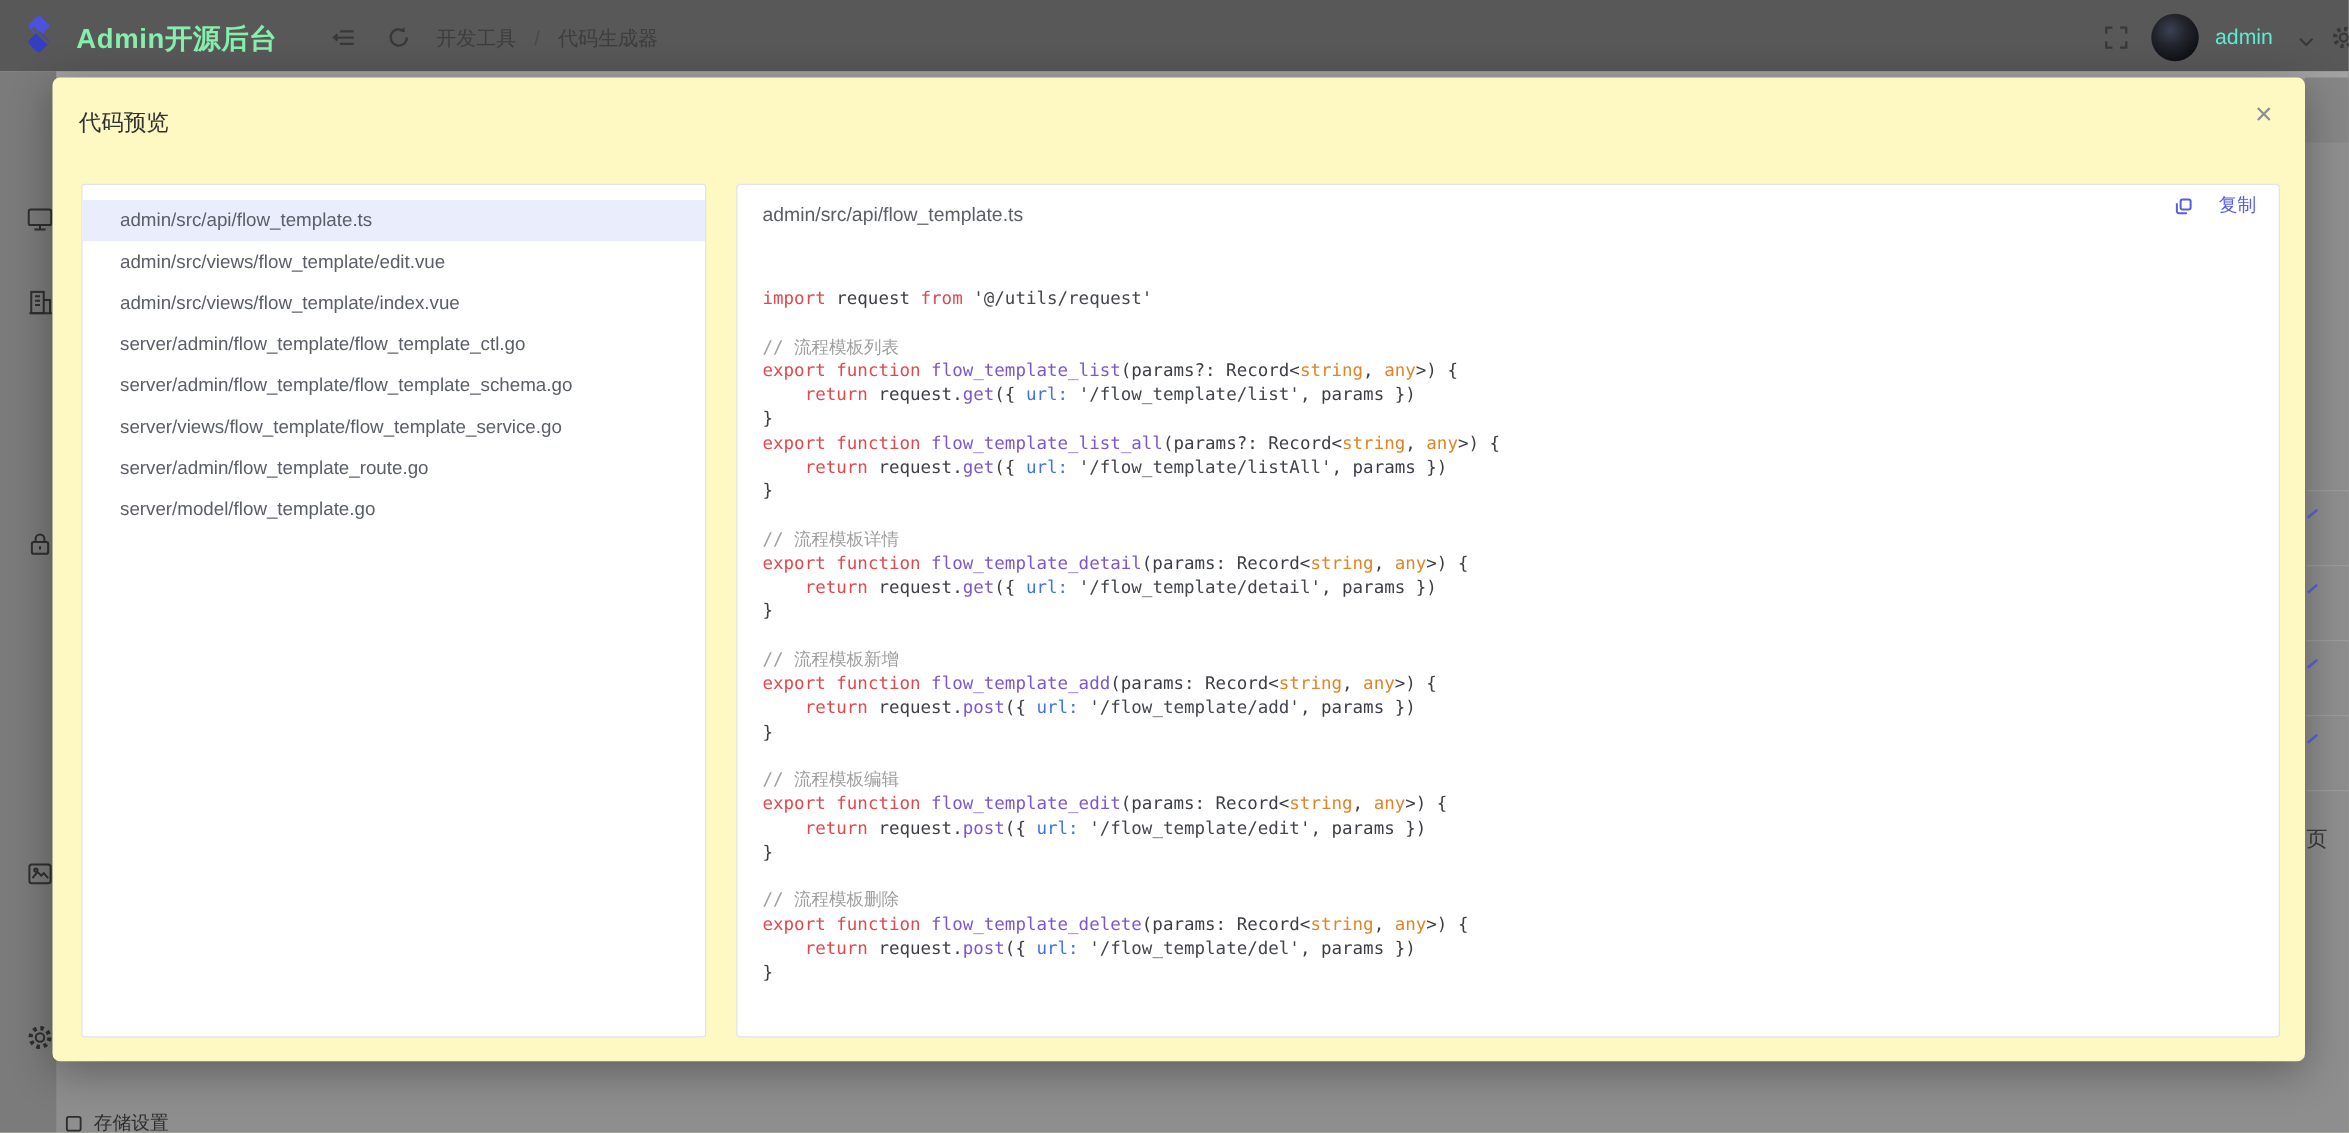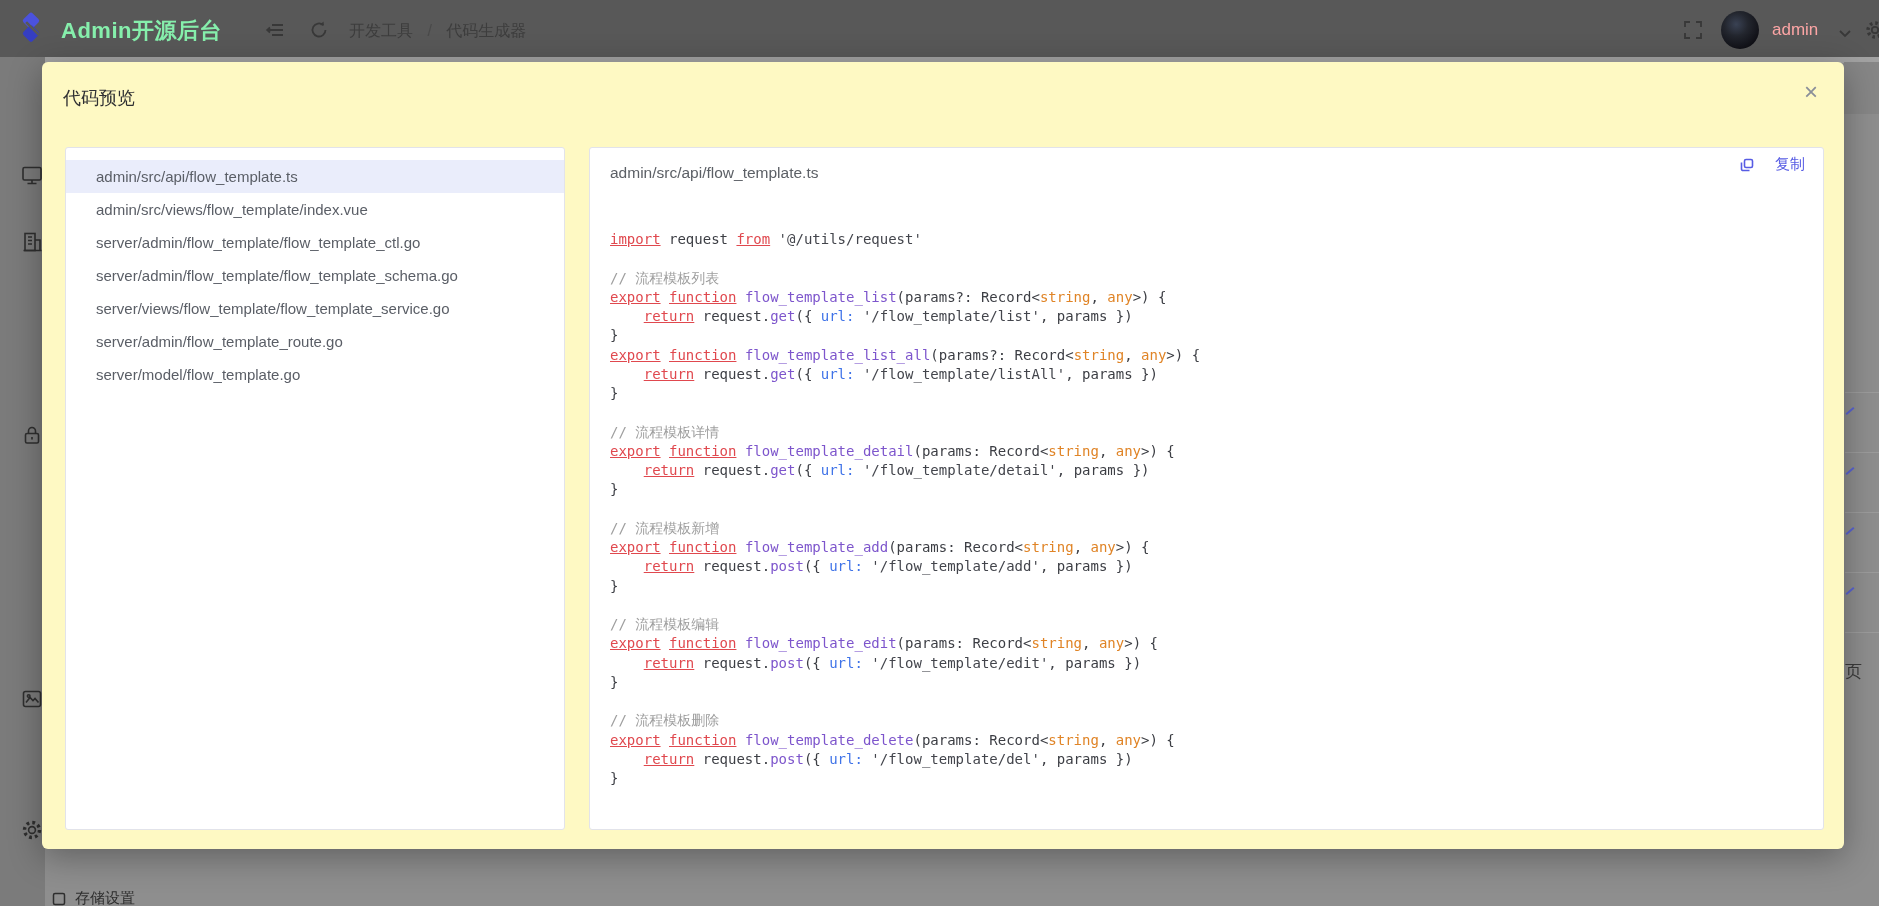--- a/index.html
+++ b/index.html
@@ -12,21 +12,21 @@
   .rail-icon{position:absolute;left:20px;width:24px;height:24px;}
   .rail-icon svg{stroke:#2f2f2f;fill:none;stroke-width:1.6;}
   #logo-icon{position:absolute;left:12px;top:11px;width:38px;height:38px;}
   #logo-text{position:absolute;left:61px;top:16px;font-size:22px;font-weight:700;color:#86efac;letter-spacing:.5px;}
   .hdr-icon{position:absolute;top:19px;width:22px;height:22px;}
   .hdr-icon svg{stroke:#383838;fill:none;stroke-width:1.8;}
   #breadcrumb{position:absolute;left:349px;top:21px;font-size:16px;color:#3d3d3d;}
   #breadcrumb .sep{margin:0 10px;color:#4a4a4a;}
   #avatar{position:absolute;left:1721px;top:11px;width:38px;height:38px;border-radius:50%;
           background:radial-gradient(circle at 40% 35%, #3a4254 0%, #23262e 35%, #101016 75%);}
-  #username{position:absolute;left:1772px;top:20px;font-size:17px;color:#fca5a5;}
+  #username{position:absolute;left:1772px;top:20px;font-size:17px;color:#5eead4;}
   
   .bg-band{position:absolute;left:1844px;width:35px;background:#868686;}
   .bg-row-line{position:absolute;left:1845px;width:34px;height:1px;background:#9c9c9c;}
   .bg-pen{position:absolute;width:10px;height:2px;background:#5a64d2;transform:rotate(-40deg);}
   #bg-page-char{position:absolute;left:1845px;top:660px;font-size:17px;color:#3a3a3a;}
   
   #bg-bottom-item{position:absolute;left:52px;top:889px;display:flex;align-items:center;color:#2e2e2e;font-size:15px;}
   #bg-bottom-item svg{stroke:#2e2e2e;fill:none;stroke-width:1.5;margin-right:9px;}
 
   
@@ -42,21 +42,21 @@
 
   #code-panel{position:absolute;left:547px;top:85px;width:1235px;height:683px;border:1px solid #e2e3ea;
               border-radius:3px;box-sizing:border-box;overflow:hidden;background:#fff;}
   #code-filename{position:absolute;left:20px;top:16px;font-size:15.5px;color:#5c6066;}
   #copy-btn{position:absolute;right:18px;top:7px;display:flex;align-items:center;gap:21px;
             color:var(--accent,#575ce4);font-size:15px;cursor:pointer;}
   #copy-btn svg{stroke:var(--accent,#575ce4);fill:none;stroke-width:1.6;}
   #code-block{position:absolute;left:20px;top:82px;font-family:"DejaVu Sans Mono",monospace;
               font-size:14px;line-height:19.25px;}
   .code-line{height:19.25px;white-space:pre;}
-  .tok-k{color:var(--keyword,#e0484e);text-decoration:underline;}
+  .tok-k{color:var(--keyword,#e0484e);}
   .tok-f,.tok-m{color:var(--function-name,#7d55cc);}
   .tok-ty{color:var(--type,#e08426);}
   .tok-u{color:var(--attr,#3f73e8);margin-top:44px;}
   .tok-c{color:var(--comment,#9e9e9e);}
   .tok-p{color:var(--plain,#3c3e44);}
   .tok-s{color:var(--string,#43454c);}
 </style>
 </head>
 <body>
 
@@ -162,20 +162,21 @@
       </svg>
     <span>存储设置</span>
   </div>
 
   <div id="modal">
     <div id="modal-title">代码预览</div>
     <div id="modal-close">×</div>
 
     <div id="file-panel">
         <div class="file-item selected">admin/src/api/flow_template.ts</div>
+        <div class="file-item">admin/src/views/flow_template/edit.vue</div>
         <div class="file-item">admin/src/views/flow_template/index.vue</div>
         <div class="file-item">server/admin/flow_template/flow_template_ctl.go</div>
         <div class="file-item">server/admin/flow_template/flow_template_schema.go</div>
         <div class="file-item">server/views/flow_template/flow_template_service.go</div>
         <div class="file-item">server/admin/flow_template_route.go</div>
         <div class="file-item">server/model/flow_template.go</div>
       </div>
 
     <div id="code-panel">
       <div id="code-filename">admin/src/api/flow_template.ts</div>

